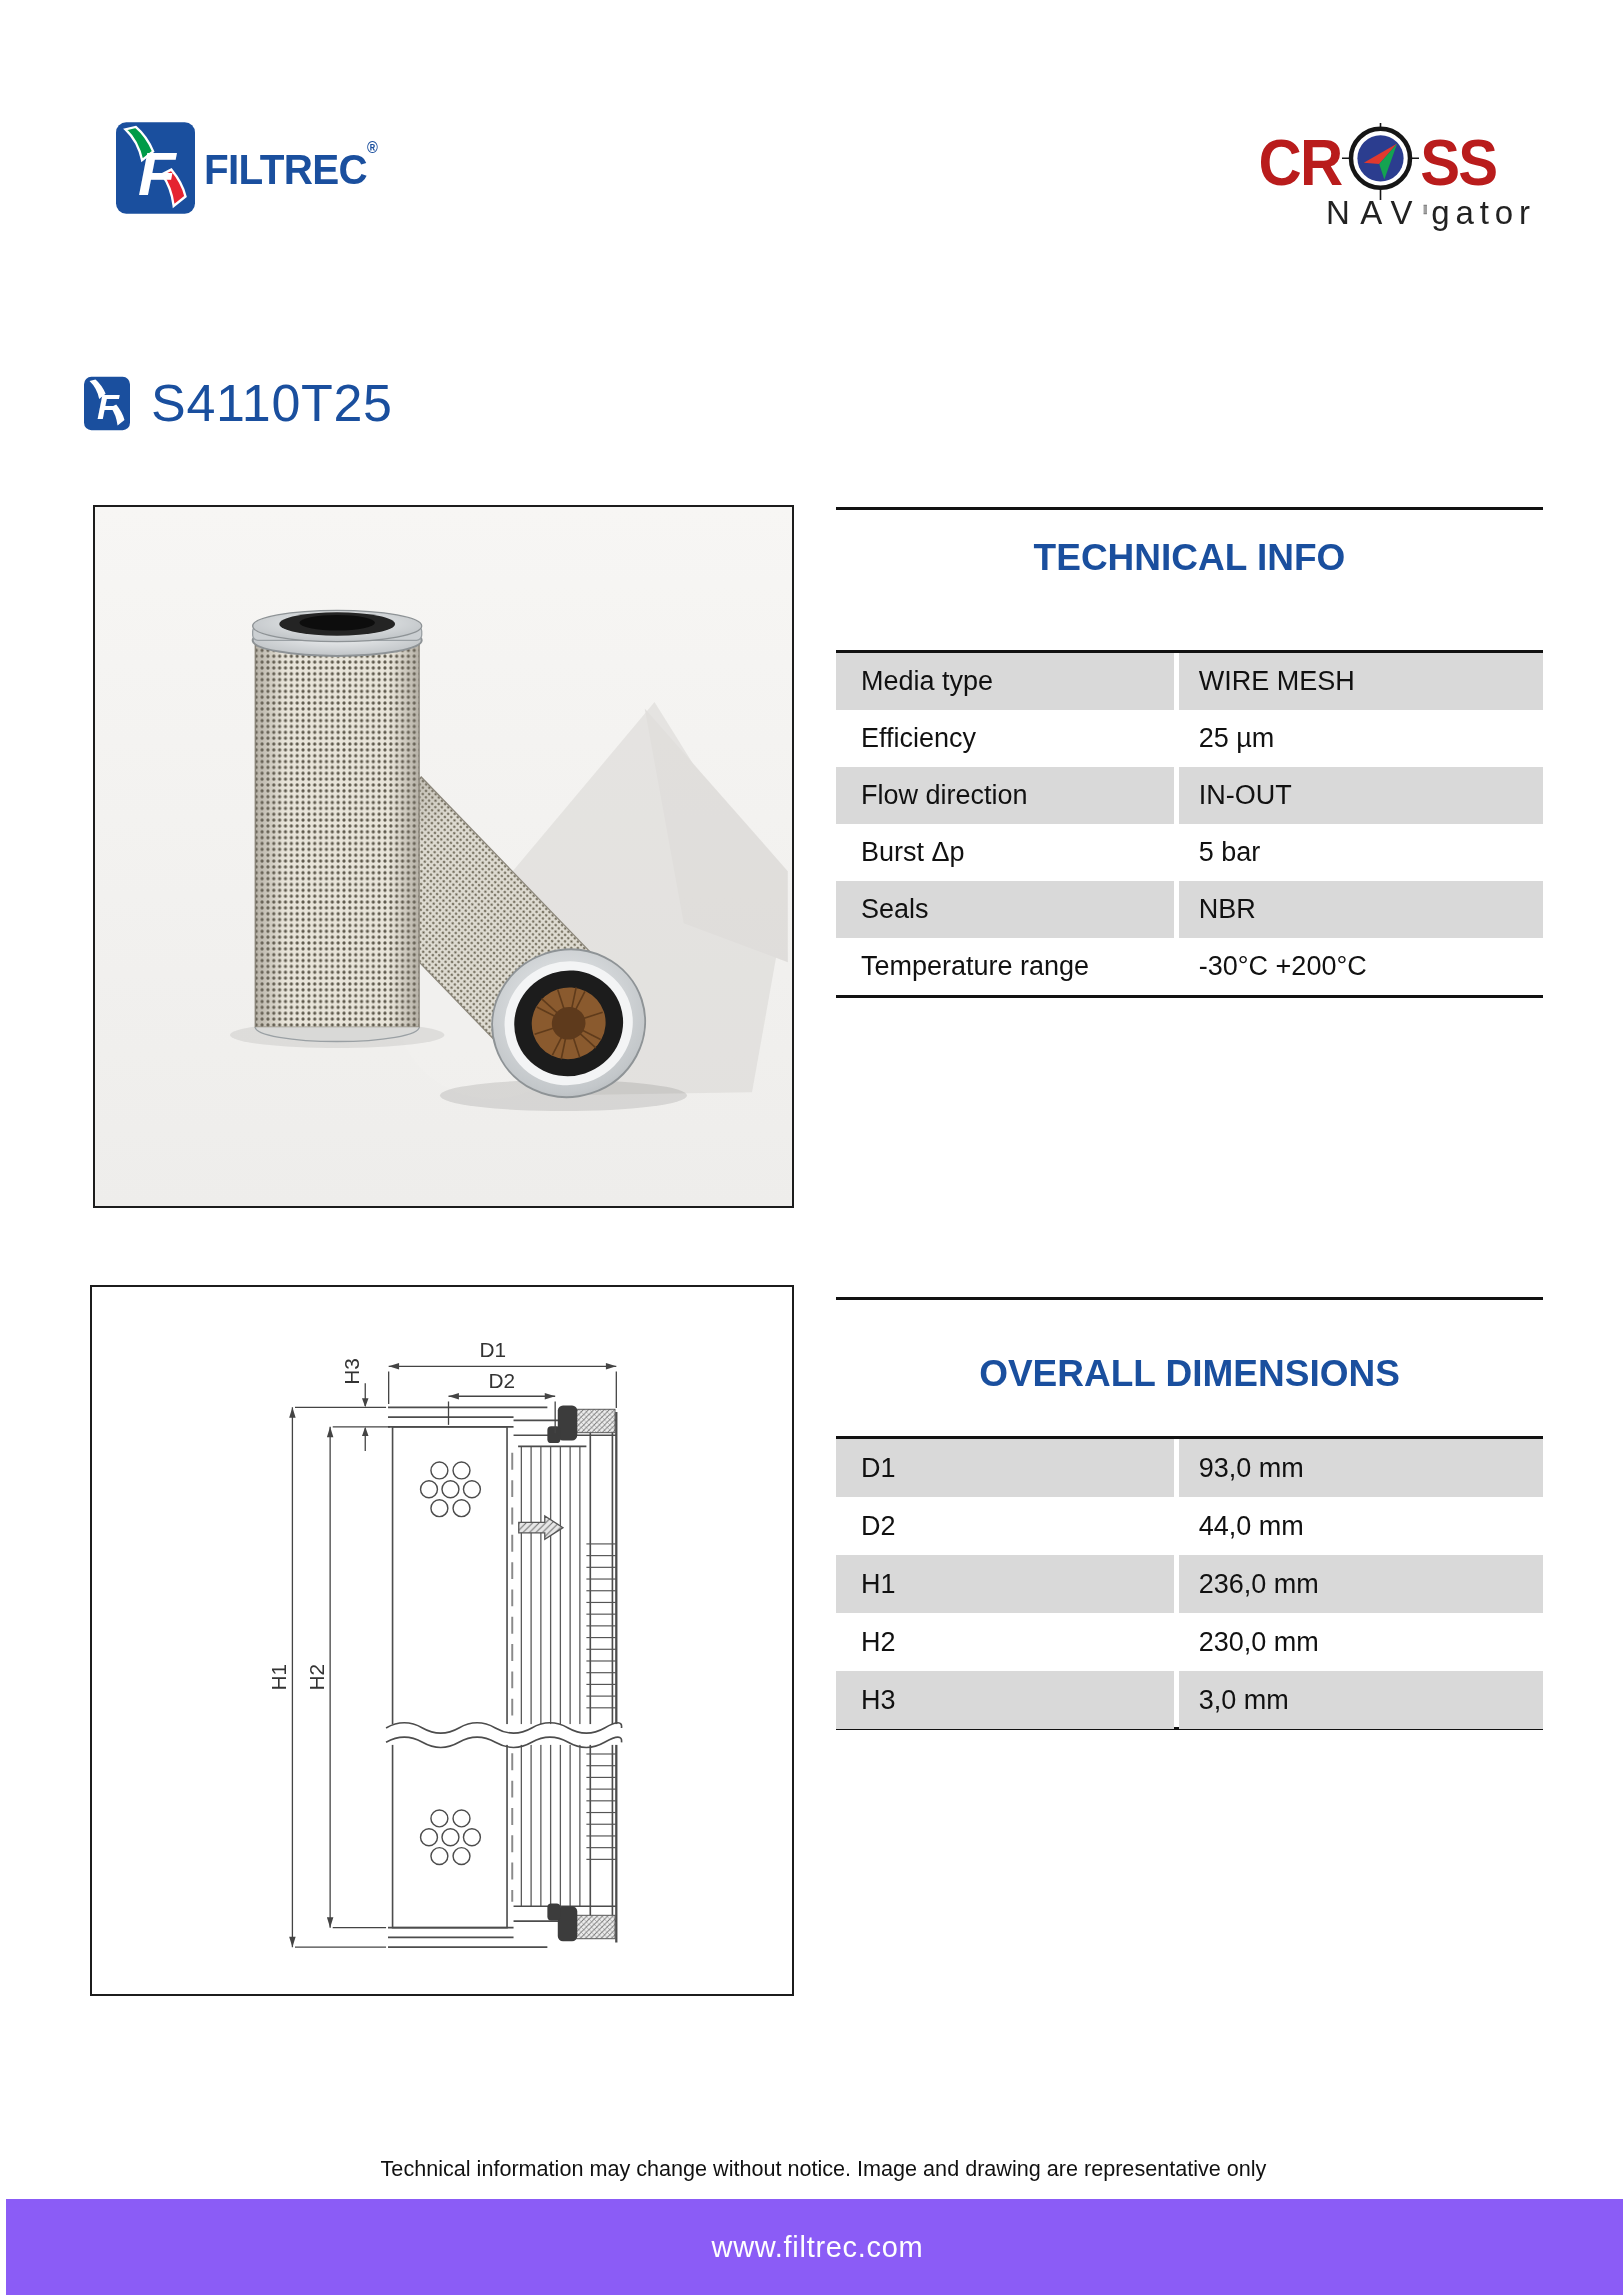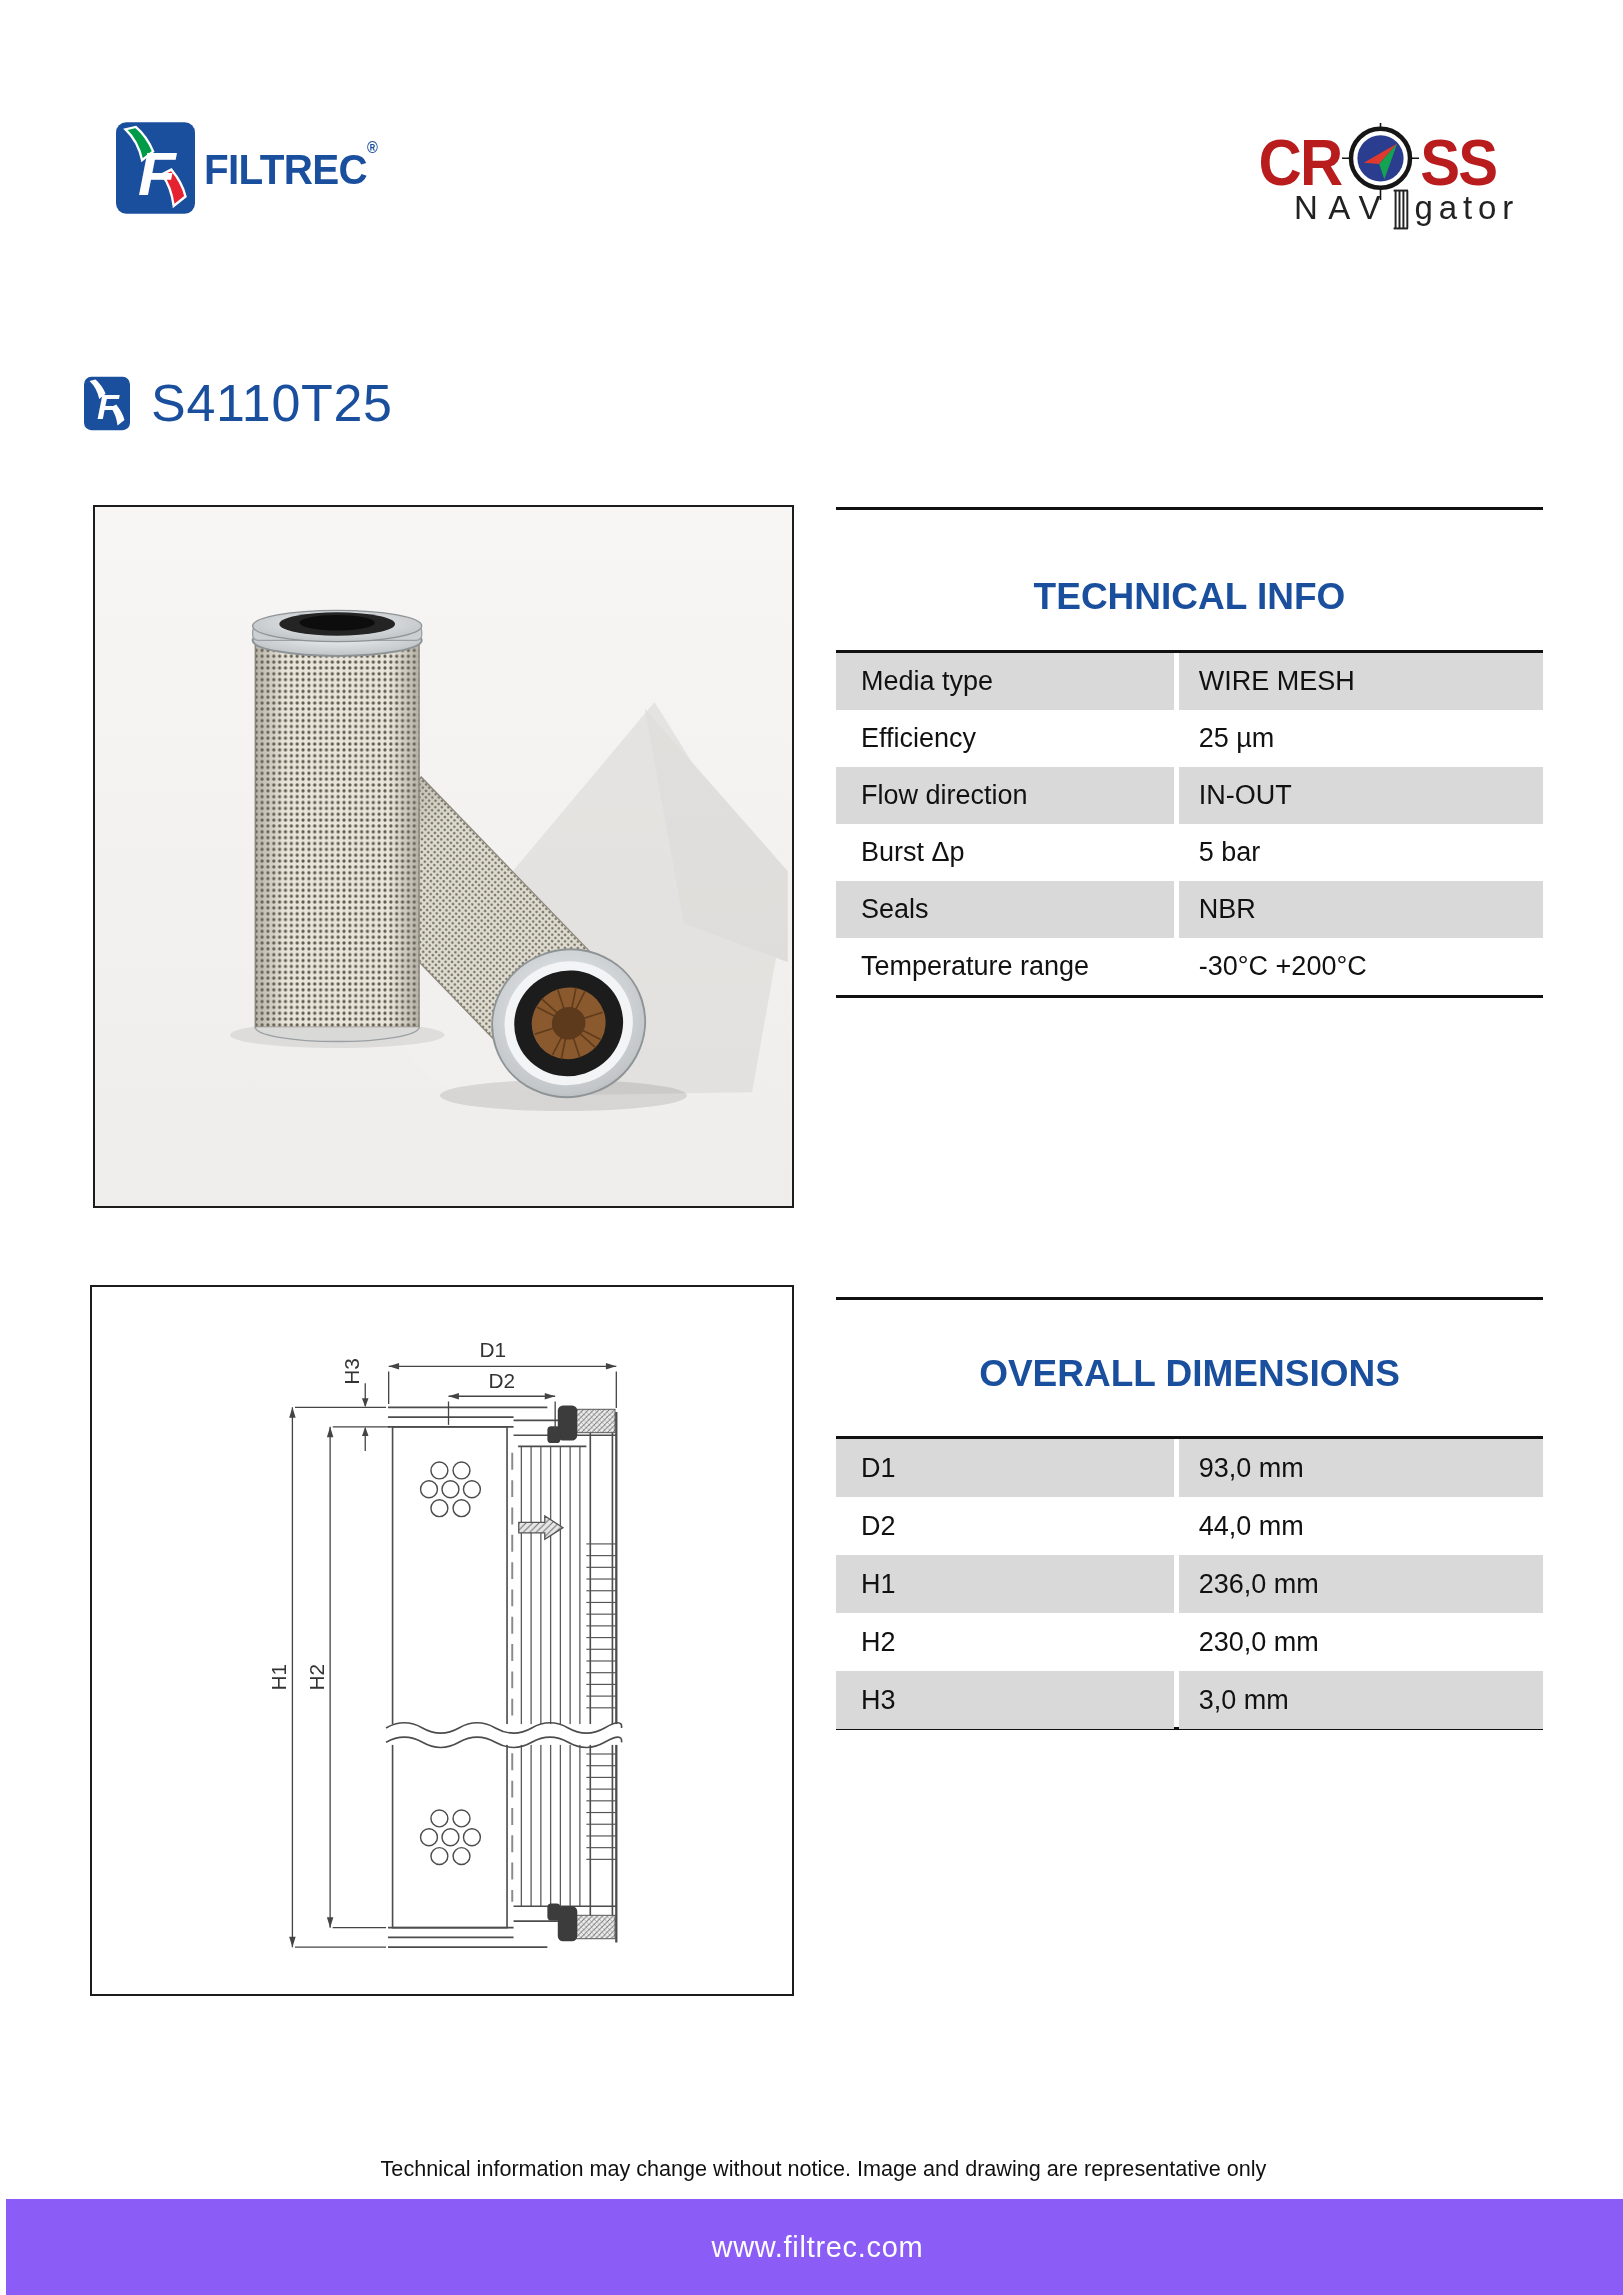--- a/index.html
+++ b/index.html
@@ -11,40 +11,40 @@
   .filtrec-logo{position:absolute;left:116px;top:122px;display:flex;align-items:center;}
   .filtrec-mark{width:79px;height:92px;}
   .filtrec-word{color:#1a4f9e;font-weight:bold;font-size:43px;letter-spacing:-0.7px;
     transform:scaleX(.94);transform-origin:left center;margin-left:9.2px;position:relative;top:1.3px;}
   .filtrec-reg{color:#1a4f9e;font-weight:bold;font-size:15.7px;vertical-align:super;position:relative;top:-15.7px;}
   .cross-logo{position:absolute;left:1255px;top:124px;width:281px;}
   .cross-row1{display:flex;align-items:center;color:#b91c1c;font-weight:bold;
     font-size:65px;letter-spacing:-2px;line-height:1;}
   .cross-row1 .t{transform:scaleX(.92);}
   .compass{width:77px;height:77px;margin:0 -2.6px;position:relative;top:-1.3px;}
-  .cross-row2{display:flex;color:#222;font-size:33px;margin-top:-11.8px;margin-left:39px;}
+  .cross-row2{display:flex;align-items:flex-end;color:#222;font-size:33px;margin-top:-11.8px;margin-left:71px;}
   .cross-row2 .nav{letter-spacing:10.5px;}
   .cross-row2 .gator{letter-spacing:5.9px;}
   .striped-i{width:19.6px;height:41px;margin:0 3.9px 1.3px 0;}
   
   .code-block{position:absolute;left:84px;top:373px;display:flex;align-items:center;}
   .code-icon{width:46px;height:55px;}
   .product-code{color:#1a4f9e;font-weight:normal;font-size:52px;margin-left:21px;letter-spacing:0.7px;}
   
   .photo-box{position:absolute;left:93px;top:505px;width:701px;height:703px;
     border:2px solid #1c1c1c;box-sizing:border-box;background:#f6f5f2;}
   .drawing-box{position:absolute;left:90px;top:1285px;width:704px;height:711px;
     border:2px solid #1c1c1c;box-sizing:border-box;background:#fff;}
   .photo-box svg,.drawing-box svg{width:100%;height:100%;display:block;}
   
   .rule{position:absolute;left:836px;width:707px;height:3.3px;background:#111;}
   .rule.r1{top:507px;} .rule.r2{top:1297px;}
   .section-title{position:absolute;left:836px;width:707px;text-align:center;
     color:#1a4f9e;font-weight:bold;font-size:37px;letter-spacing:0;}
-  .section-title.t1{top:576px;} .section-title.t2{top:1353px;}
+  .section-title.t1{top:537px;} .section-title.t2{top:1353px;}
   .spec-table{position:absolute;left:836px;width:707px;
     border-top:3.3px solid #111;border-bottom:3.3px solid #111;box-sizing:border-box;}
   .spec-table.tech{top:650px;height:348px;}
   .spec-table.dims{top:1436px;height:294px;}
   .spec-row{display:flex;height:57px;}
   .spec-table.dims .spec-row{height:58px;}
   .spec-row .cell{display:flex;align-items:center;font-size:27px;color:#111;}
   .spec-row .label{width:338px;padding-left:25px;box-sizing:border-box;margin-right:5.2px;}
   .spec-row .value{flex:1;padding-left:19.6px;box-sizing:border-box;}
   .spec-row.gray .cell{background:#d9d9d9;}

